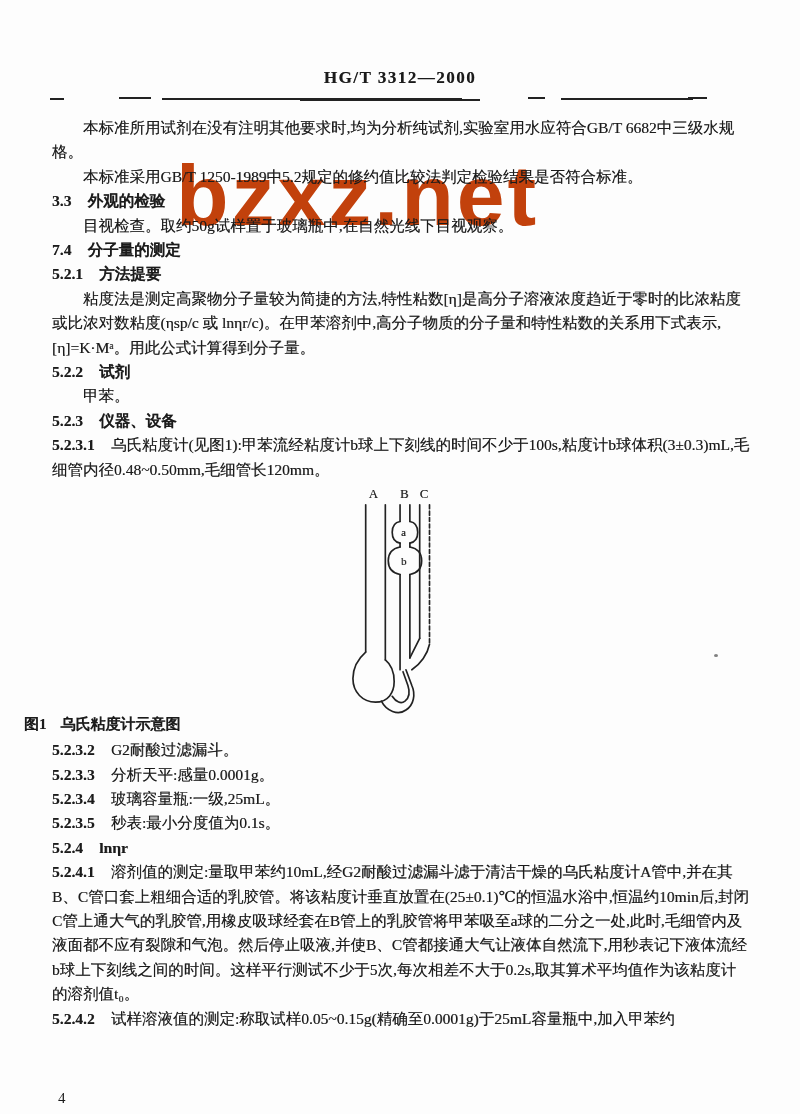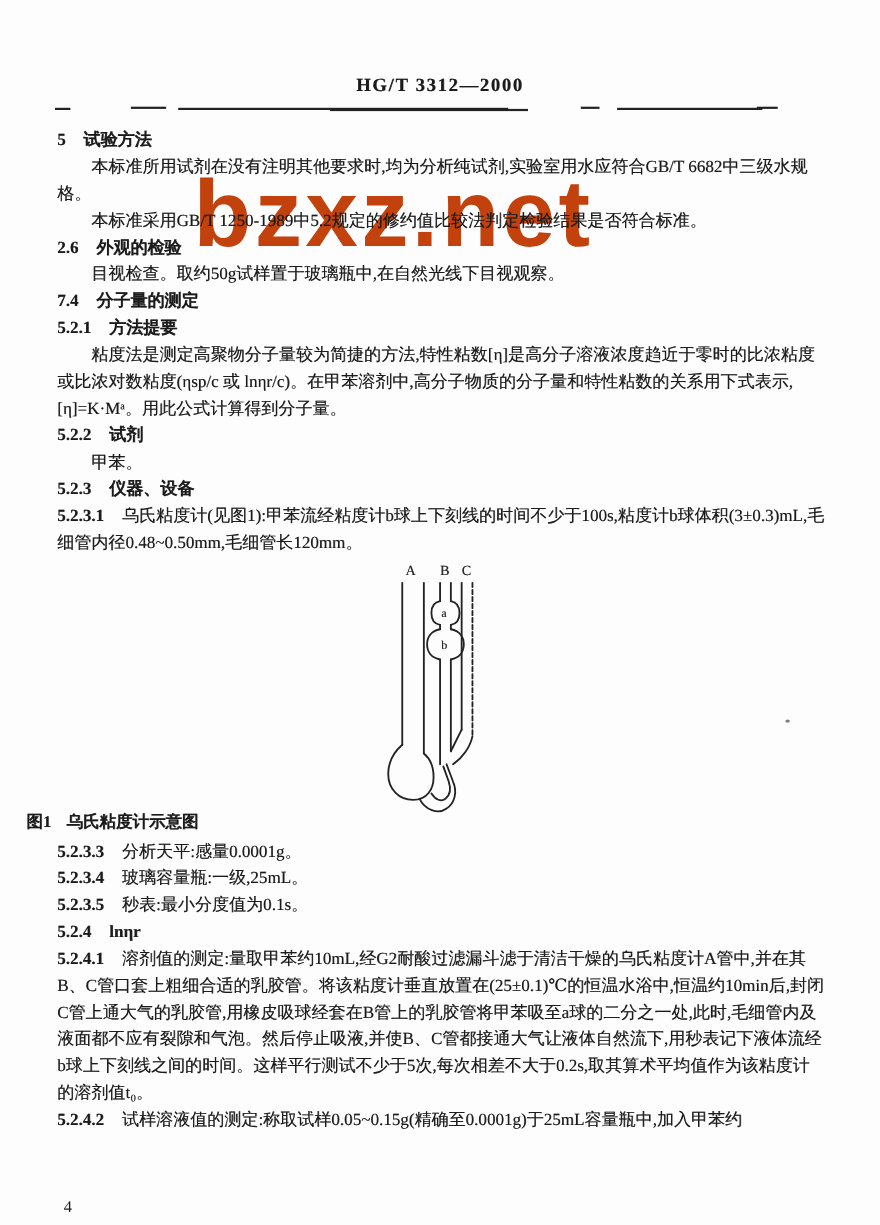--- a/index.html
+++ b/index.html
@@ -67,26 +67,25 @@
     <div class="seg seg2"></div>
     <div class="seg seg3"></div>
     <div class="seg seg4"></div>
     <div class="seg seg5"></div>
     <div class="seg seg6"></div>
     <div class="seg seg7"></div>
   </div>
 
   <div class="content">
 
-    <p class="h"><span class="num">5</span><span>试验方法</span></p>
 
     <p class="indent">本标准所用试剂在没有注明其他要求时,均为分析纯试剂,实验室用水应符合GB/T 6682中三级水规格。</p>
     <p class="indent">本标准采用GB/T 1250-1989中5.2规定的修约值比较法判定检验结果是否符合标准。</p>
 
-    <p class="h"><span class="num">2.6</span><span>外观的检验</span></p>
+    <p class="h"><span class="num">3.3</span><span>外观的检验</span></p>
     <p class="indent">目视检查。取约50g试样置于玻璃瓶中,在自然光线下目视观察。</p>
 
     <p class="h"><span class="num">7.4</span><span>分子量的测定</span></p>
 
     <p class="h"><span class="num">5.2.1</span><span>方法提要</span></p>
     <p class="indent">粘度法是测定高聚物分子量较为简捷的方法,特性粘数[η]是高分子溶液浓度趋近于零时的比浓粘度或比浓对数粘度(ηsp/c 或 lnηr/c)。在甲苯溶剂中,高分子物质的分子量和特性粘数的关系用下式表示,[η]=K·Mᵃ。用此公式计算得到分子量。</p>
 
     <p class="h"><span class="num">5.2.2</span><span>试剂</span></p>
     <p class="indent">甲苯。</p>
 
@@ -118,20 +117,21 @@
         <path d="M72,156 L62,176"></path>
         <path d="M82,162 C80,172 73,182 64,188"></path>
         <text x="53" y="52" font-size="11">a</text>
         <text x="53" y="81" font-size="11">b</text>
       </svg>
       <div class="figure-caption">
         <span class="cap-label">图1</span><span>乌氏粘度计示意图</span>
       </div>
     </div>
 
+    <p><span class="num">5.2.3.2</span><span>G2耐酸过滤漏斗。</span></p>
     <p><span class="num">5.2.3.3</span><span>分析天平:感量0.0001g。</span></p>
     <p><span class="num">5.2.3.4</span><span>玻璃容量瓶:一级,25mL。</span></p>
     <p><span class="num">5.2.3.5</span><span>秒表:最小分度值为0.1s。</span></p>
 
     <p class="h"><span class="num">5.2.4</span><span>lnηr</span></p>
 
     <p><span class="num">5.2.4.1</span><span>溶剂值的测定:量取甲苯约10mL,经G2耐酸过滤漏斗滤于清洁干燥的乌氏粘度计A管中,并在其B、C管口套上粗细合适的乳胶管。将该粘度计垂直放置在(25±0.1)℃的恒温水浴中,恒温约10min后,封闭C管上通大气的乳胶管,用橡皮吸球经套在B管上的乳胶管将甲苯吸至a球的二分之一处,此时,毛细管内及液面都不应有裂隙和气泡。然后停止吸液,并使B、C管都接通大气让液体自然流下,用秒表记下液体流经b球上下刻线之间的时间。这样平行测试不少于5次,每次相差不大于0.2s,取其算术平均值作为该粘度计的溶剂值t₀。</span></p>
     <p><span class="num">5.2.4.2</span><span>试样溶液值的测定:称取试样0.05~0.15g(精确至0.0001g)于25mL容量瓶中,加入甲苯约</span></p>
 
   </div>

